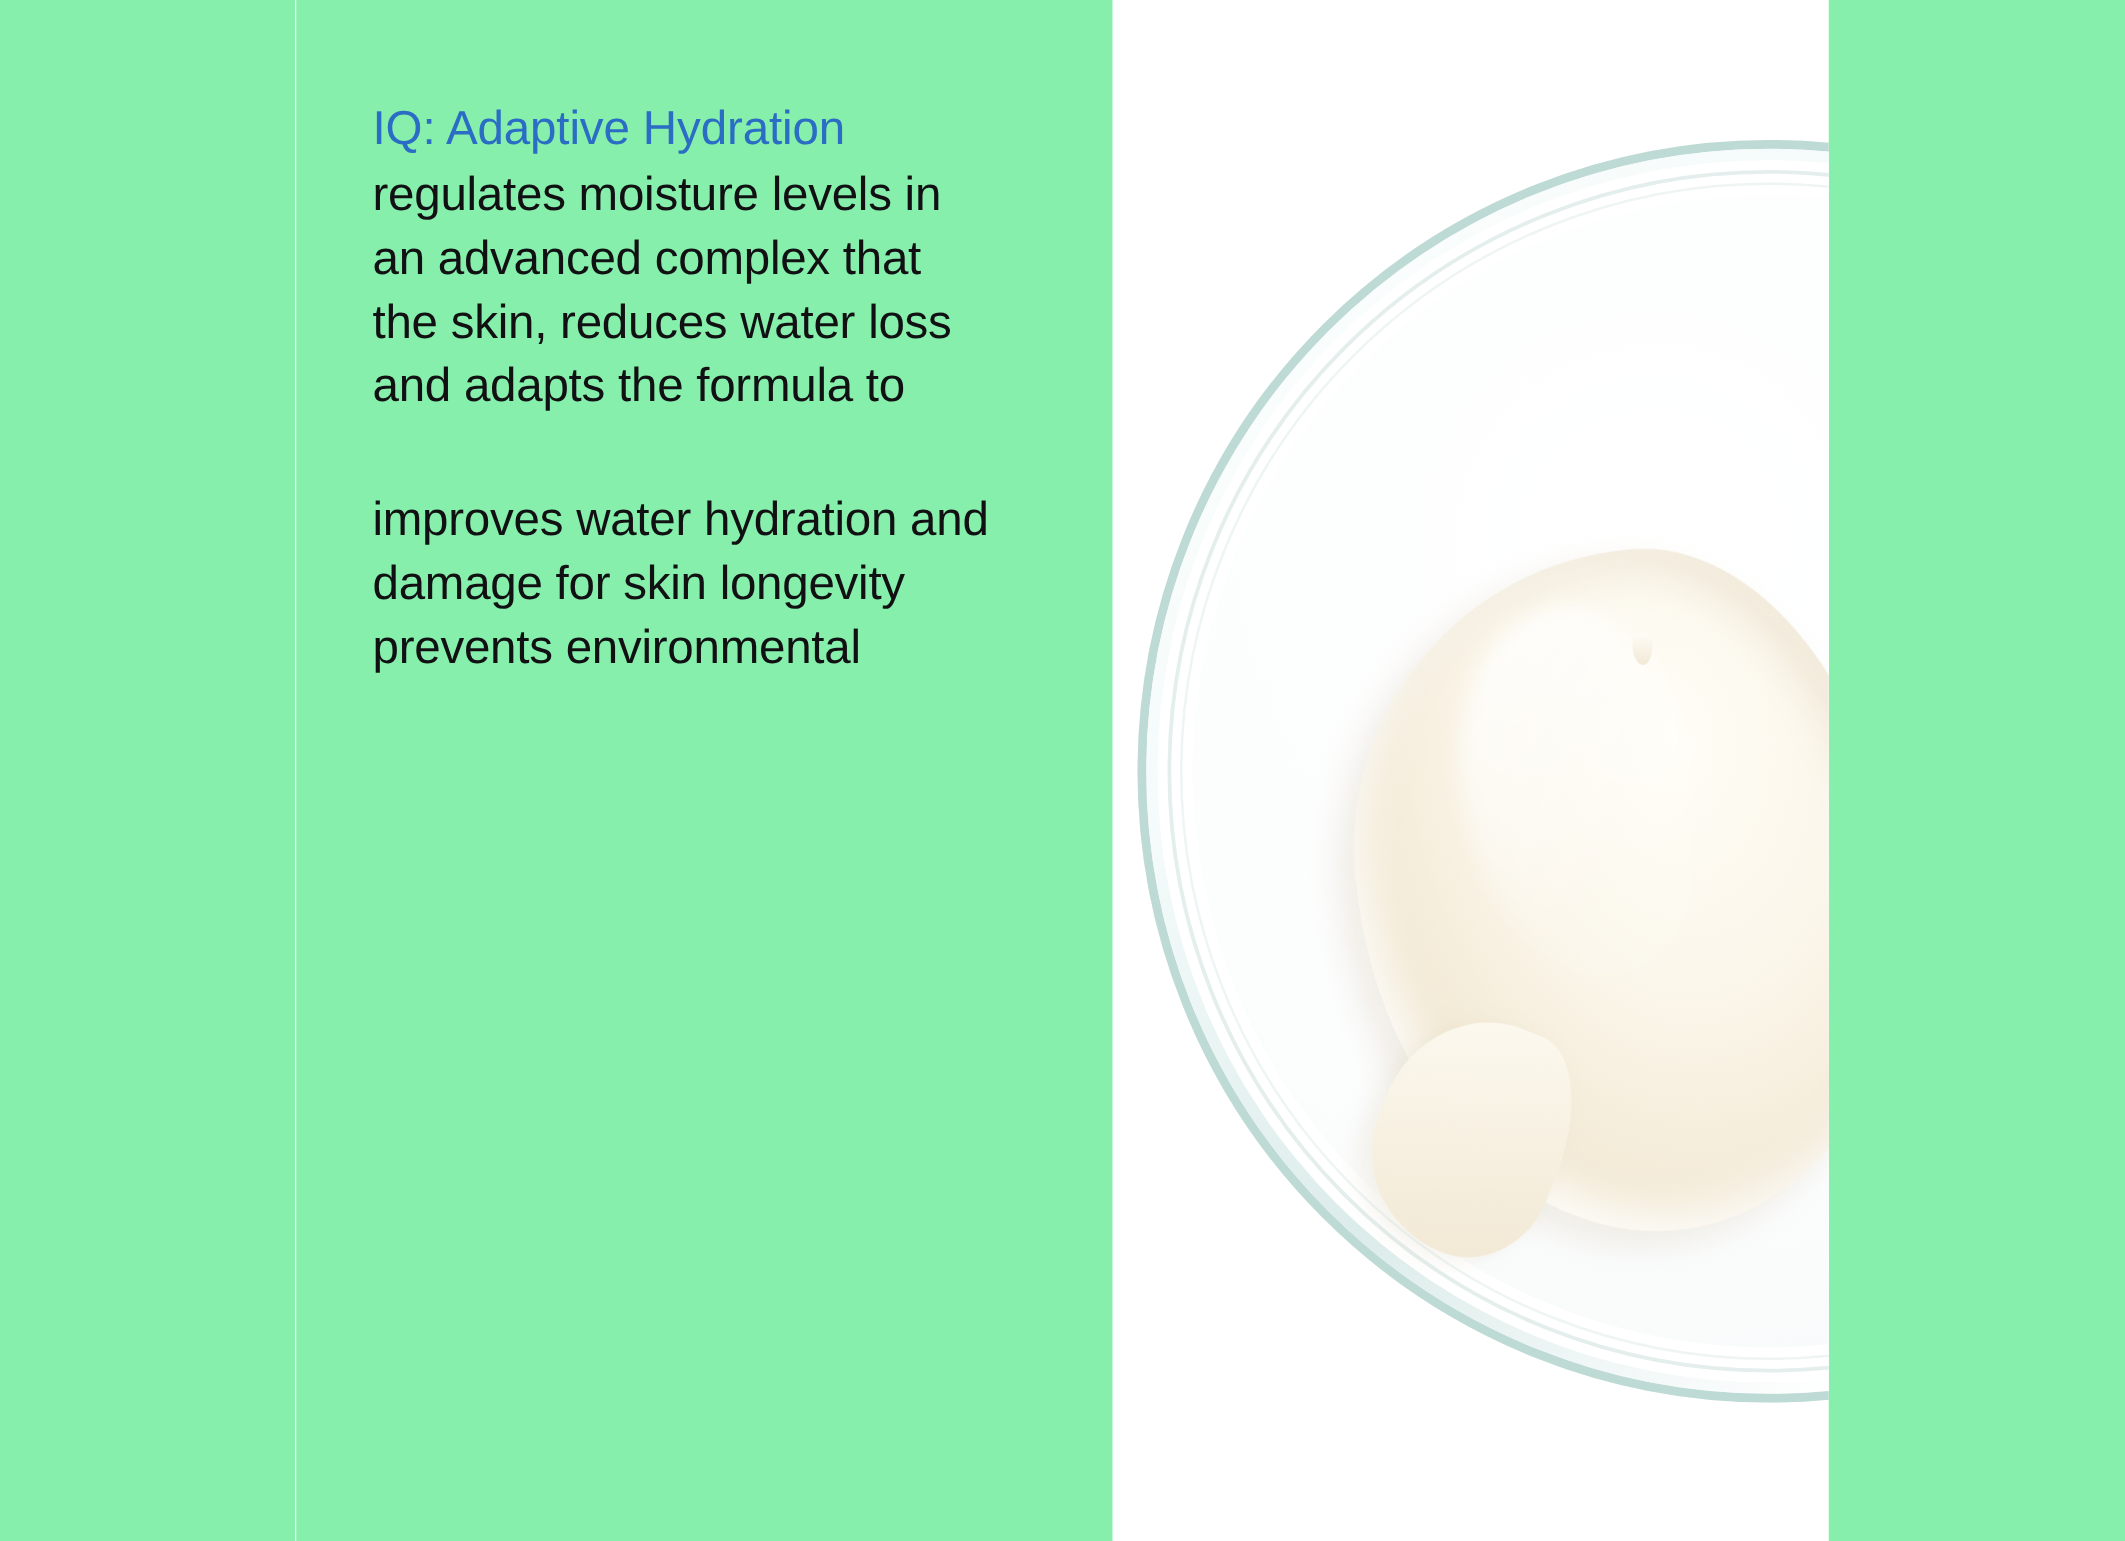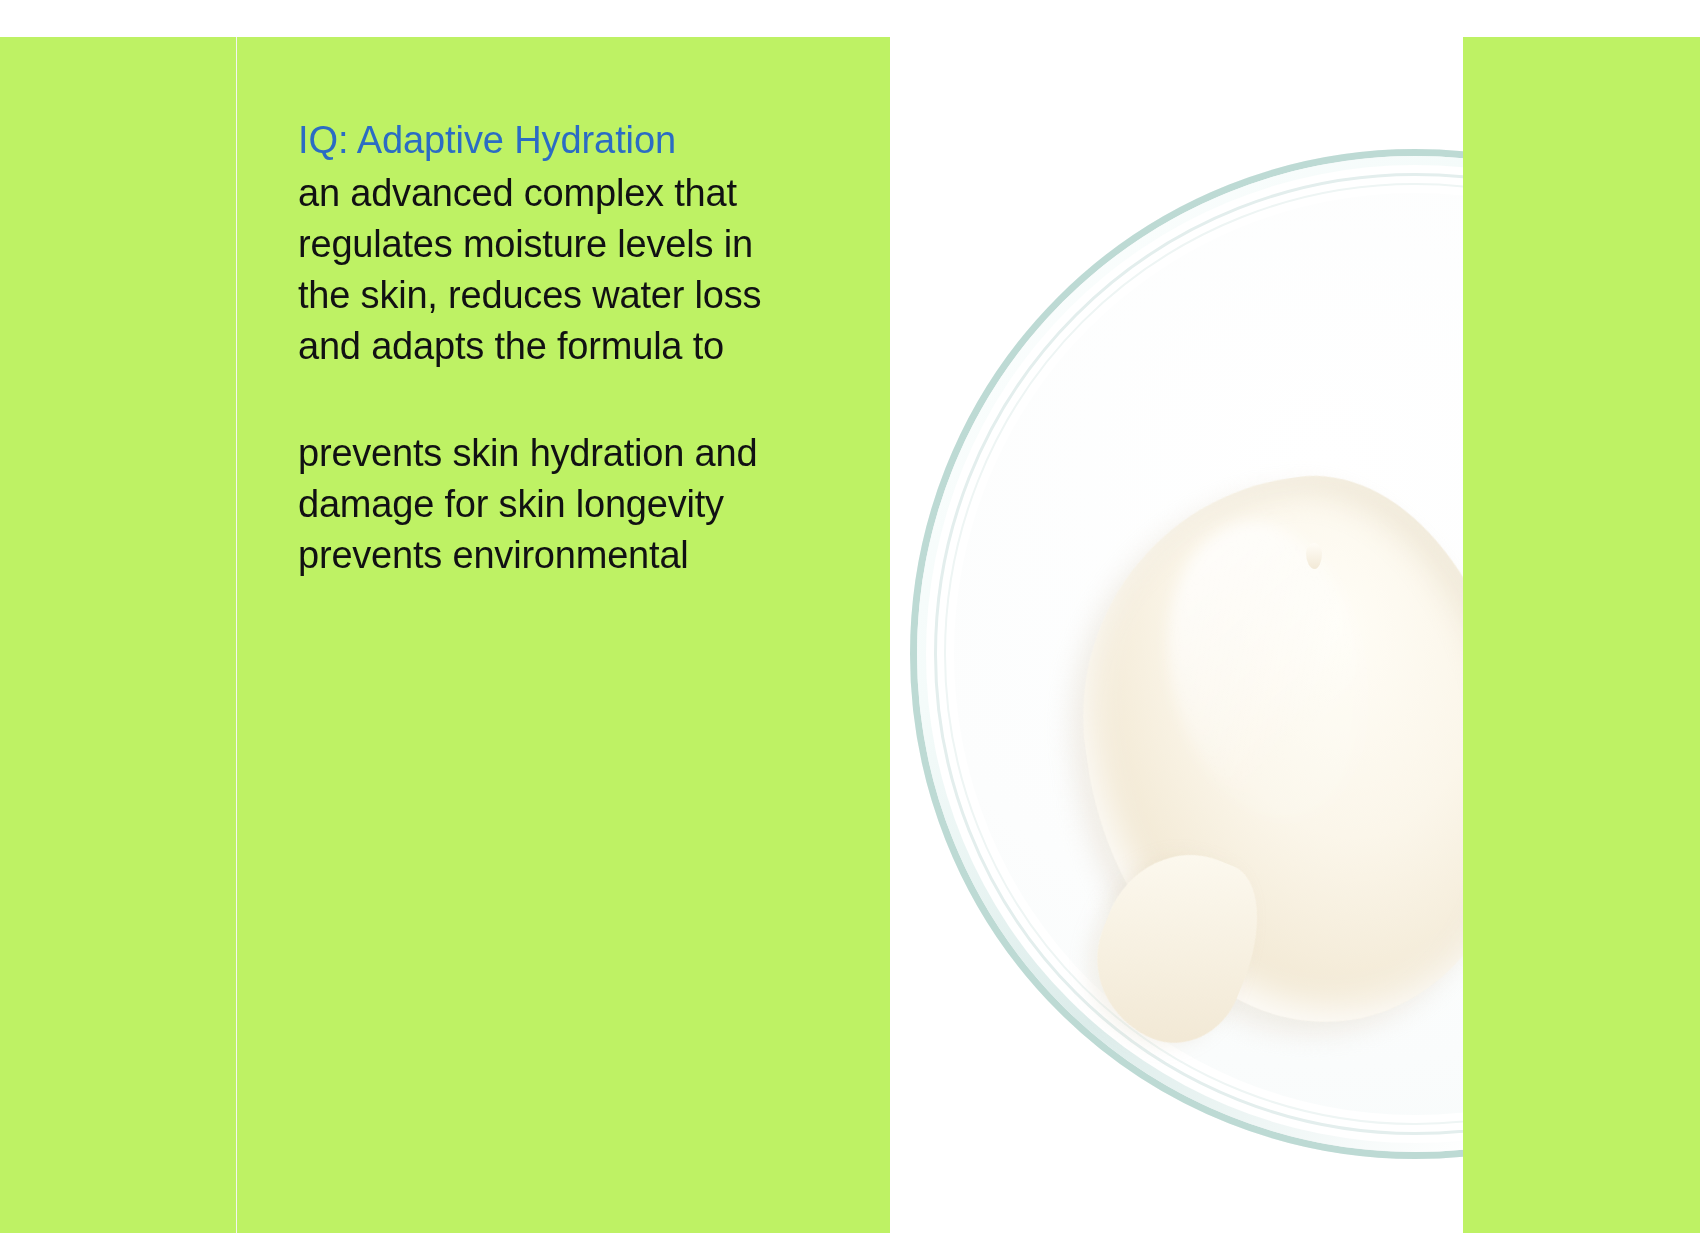--- a/index.html
+++ b/index.html
@@ -11,22 +11,21 @@
     height: 1233px;
     background: #ffffff;
     font-family: "Liberation Sans", sans-serif;
     overflow: hidden;
     position: relative;
   }
 
   #panel {
     position: absolute;
     inset: 0;
-    background: #bef264;
-    margin-top: 37px;
+    background: #86efac;
   }
 
   
   #left-rule {
     position: absolute;
     left: 236px;
     top: 0;
     width: 1px;
     height: 1233px;
     background: #f4f4f4;
@@ -190,30 +189,30 @@
 
 <div id="panel">
 
   <div id="left-rule"></div>
 
   <div id="text-column">
 
     <div class="block">
       <p class="block-heading">IQ: Adaptive Hydration</p>
       <p class="block-body">
+        <span class="ln">regulates moisture levels in</span>
         <span class="ln">an advanced complex that</span>
-        <span class="ln">regulates moisture levels in</span>
         <span class="ln">the skin, reduces water loss</span>
         <span class="ln">and adapts the formula to</span>
       </p>
     </div>
 
     <div class="block">
       <p class="block-body">
-        <span class="ln">prevents skin hydration and</span>
+        <span class="ln">improves water hydration and</span>
         <span class="ln">damage for skin longevity</span>
         <span class="ln">prevents environmental</span>
       </p>
     </div>
 
   </div>
 
   <div id="photo">
     <div id="dish">
       <div id="dish-rim-outer"></div>

